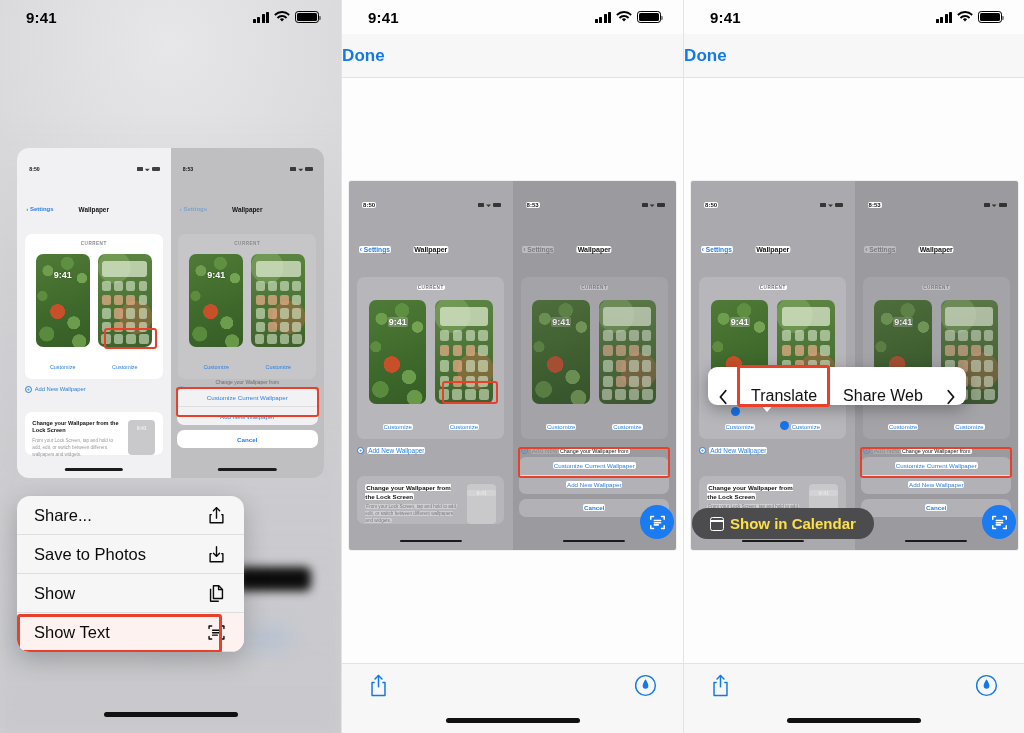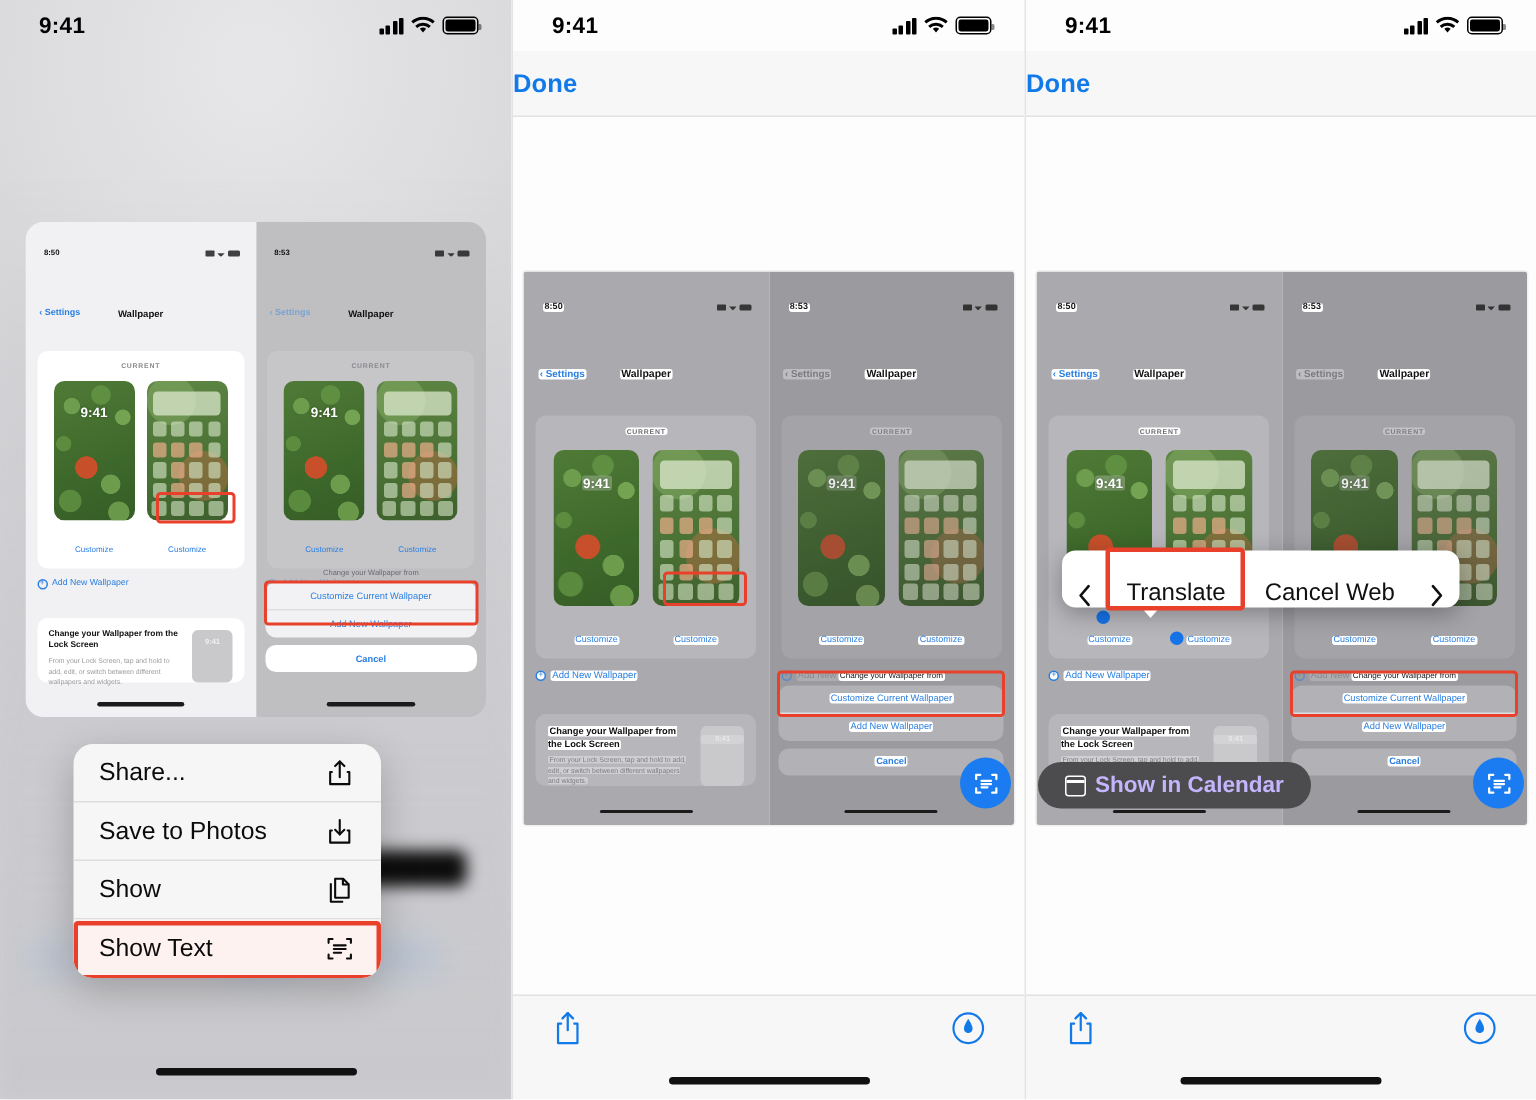--- a/index.html
+++ b/index.html
@@ -180,21 +180,21 @@
   .tpop-item { display:flex; align-items:center; padding:0 13px; font-size:16px; color:#111; }
   .tpop-item.sel { position:relative; }
   .tpop-tail { position:absolute; left:52px; bottom:-7px; width:14px; height:8px;
                background:#fff; clip-path: polygon(0 0, 100% 0, 50% 100%); }
 
   .sel-handle { position:absolute; width:9px; height:9px; background:#1673e8;
                 border-radius:50%; z-index:35; }
 
   
   .cal-pill { position:absolute; display:flex; align-items:center; gap:6px;
-              background:#4c4c4e; color:#c4b5fd; border-radius:20px;
+              background:#4c4c4e; color:#fde047; border-radius:20px;
               padding:7px 18px; font-size:15px; font-weight:bold; z-index:30; }
   .cal-ico { width:14px; height:14px; border:1.6px solid #fff; border-radius:2.5px;
              position:relative; }
   .cal-ico::before{ content:""; position:absolute; left:0; right:0; top:2.5px; height:1.6px; background:#fff; }
 
   
   .lt-fab { position:absolute; width:34px; height:34px; border-radius:50%;
             background:#1a7cf0; display:flex; align-items:center; justify-content:center; z-index:30; }
 
   .hidden-blur { position:absolute; background:#0c0c0c; border-radius:6px; filter:blur(5px); }
@@ -368,21 +368,21 @@
           <div class="redbox" style="left:3.5%; top:72.5%; width:93%; height:9%;"></div>
         </div>
       </div>
     </div>
 
     <div class="hidden-blur" style="left:237px; top:567px; width:74px; height:24px;"></div>
     <div class="blur-blob" style="left:246px; top:626px; width:46px; height:24px; background:rgba(150,180,215,.35);"></div>
     <div class="blur-blob" style="left:150px; top:626px; width:46px; height:24px; background:rgba(150,180,215,.3);"></div>
     <div class="blur-blob" style="left:20px; top:626px; width:34px; height:24px; background:rgba(150,180,215,.3);"></div>
 
-    <div class="ctxmenu" style="left:17px; top:496px; width:205px;margin-left:32px;">
+    <div class="ctxmenu" style="left:17px; top:496px; width:227px;">
       <div class="ctxitem">
         <span>Share...</span>
         <span class="ctx-ico">
           <svg width="21" height="21" viewBox="0 0 24 24" fill="none" stroke="#0b0b0b" stroke-width="1.6" stroke-linecap="round" stroke-linejoin="round">
             <path d="M12 3v12"></path>
               <path d="M8.5 6.5 12 3l3.5 3.5"></path>
             <path d="M6 11H4.7v9.3h14.6V11H18"></path>
           </svg>
         </span>
       </div>
@@ -791,21 +791,21 @@
     <div class="tpop" style="left:24px; top:367px;">
       <div class="tpop-arrow-l">
         <svg width="11" height="16" viewBox="0 0 12 18" fill="none" stroke="#111" stroke-width="2" stroke-linecap="round" stroke-linejoin="round">
             <path d="M8.5 2 2.5 9l6 7"></path>
           </svg>
       </div>
       <div class="tpop-item sel">
         <span>Translate</span>
       </div>
       <div class="tpop-item">
-        <span>Cancel Web</span>
+        <span>Share Web</span>
       </div>
       <div class="tpop-arrow-r">
         <svg width="11" height="16" viewBox="0 0 12 18" fill="none" stroke="#111" stroke-width="2" stroke-linecap="round" stroke-linejoin="round">
             <path d="M3.5 2l6 7-6 7"></path>
           </svg>
       </div>
       <div class="tpop-tail"></div>
       <div class="redbox thick" style="left:29px; top:-2px; width:93px; height:42px;"></div>
     </div>
 

